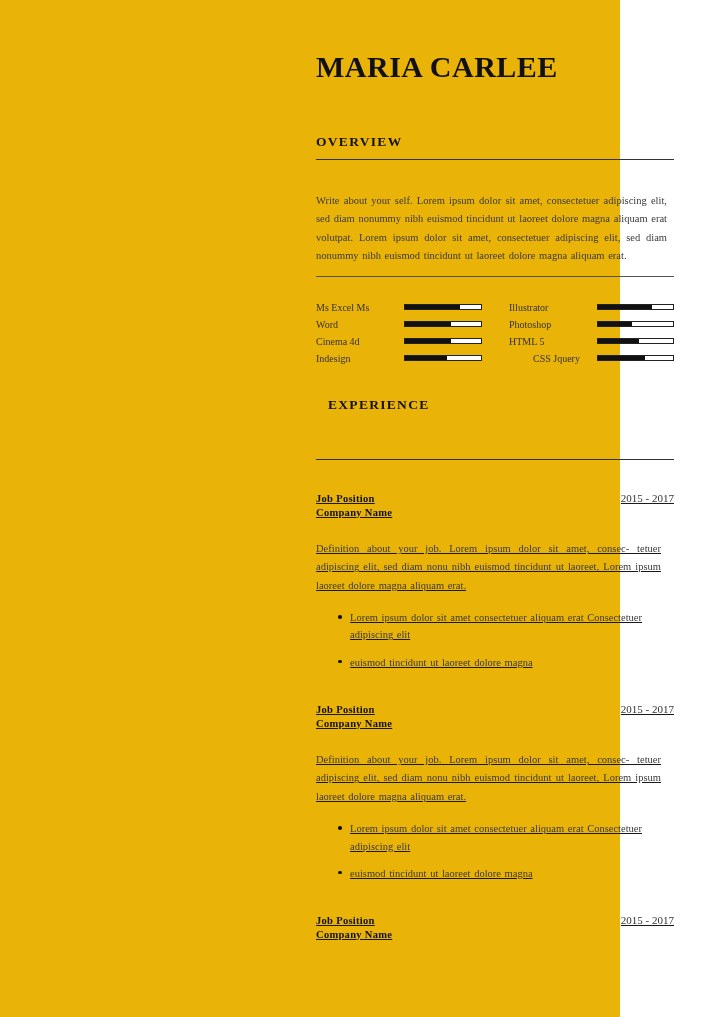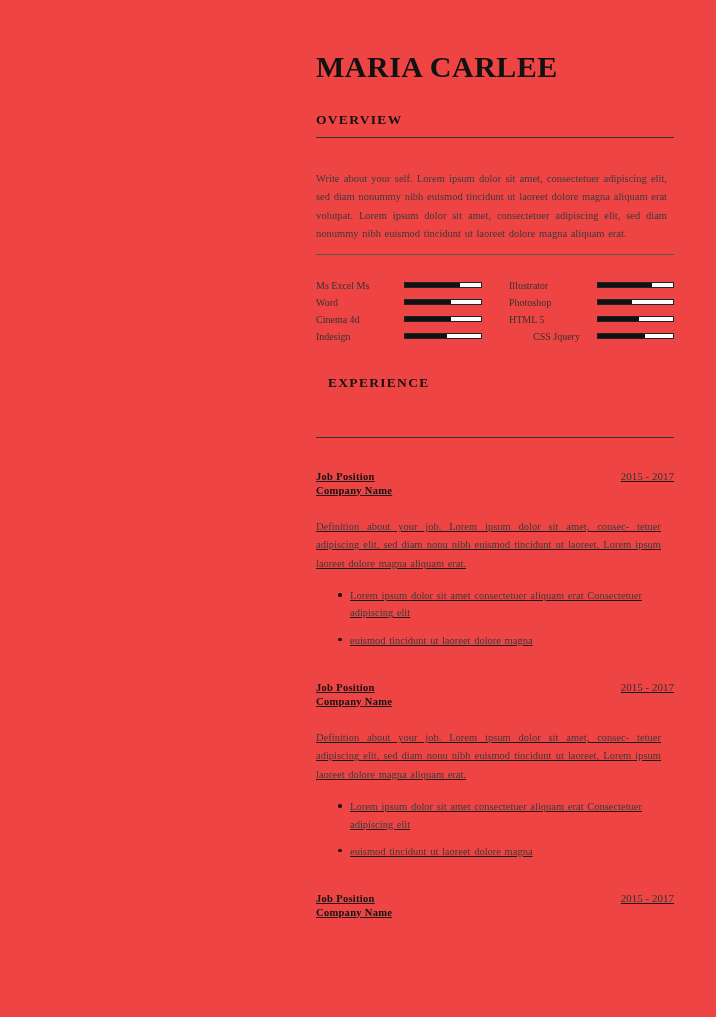--- a/index.html
+++ b/index.html
@@ -10,23 +10,23 @@
   }
   body {
     width: 720px;
     height: 1017px;
     font-family: "Liberation Serif", serif;
     color: #1a1a1a;
     position: relative;
     overflow: hidden;
   }
   .page {
-    width: 716px;
+    width: 620px;
     height: 1017px;
-    background: #ef4444;
+    background: #eab308;
     position: relative;
   }
   
   .content {
     position: absolute;
     left: 316px;
     top: 0;
     width: 358px;
   }
 
@@ -61,21 +61,21 @@
   .rule {
     border: 0;
     border-top: 1px solid #333;
     margin: 8px 0 0 0;
     width: 100%;
   }
   .rule.thin {
     border-top: 1px solid #555;
   }
 
-  .ov-head { margin-top: 28px; }
+  .ov-head { margin-top: 50px; }
   .ov-rule { margin-top: 9px; }
 
   
   .body-text {
     font-family: "Liberation Serif", serif;
     font-size: 10.5px;
     line-height: 1.75;
     color: #3a3a3a;
     text-align: justify;
     word-spacing: 1px;

